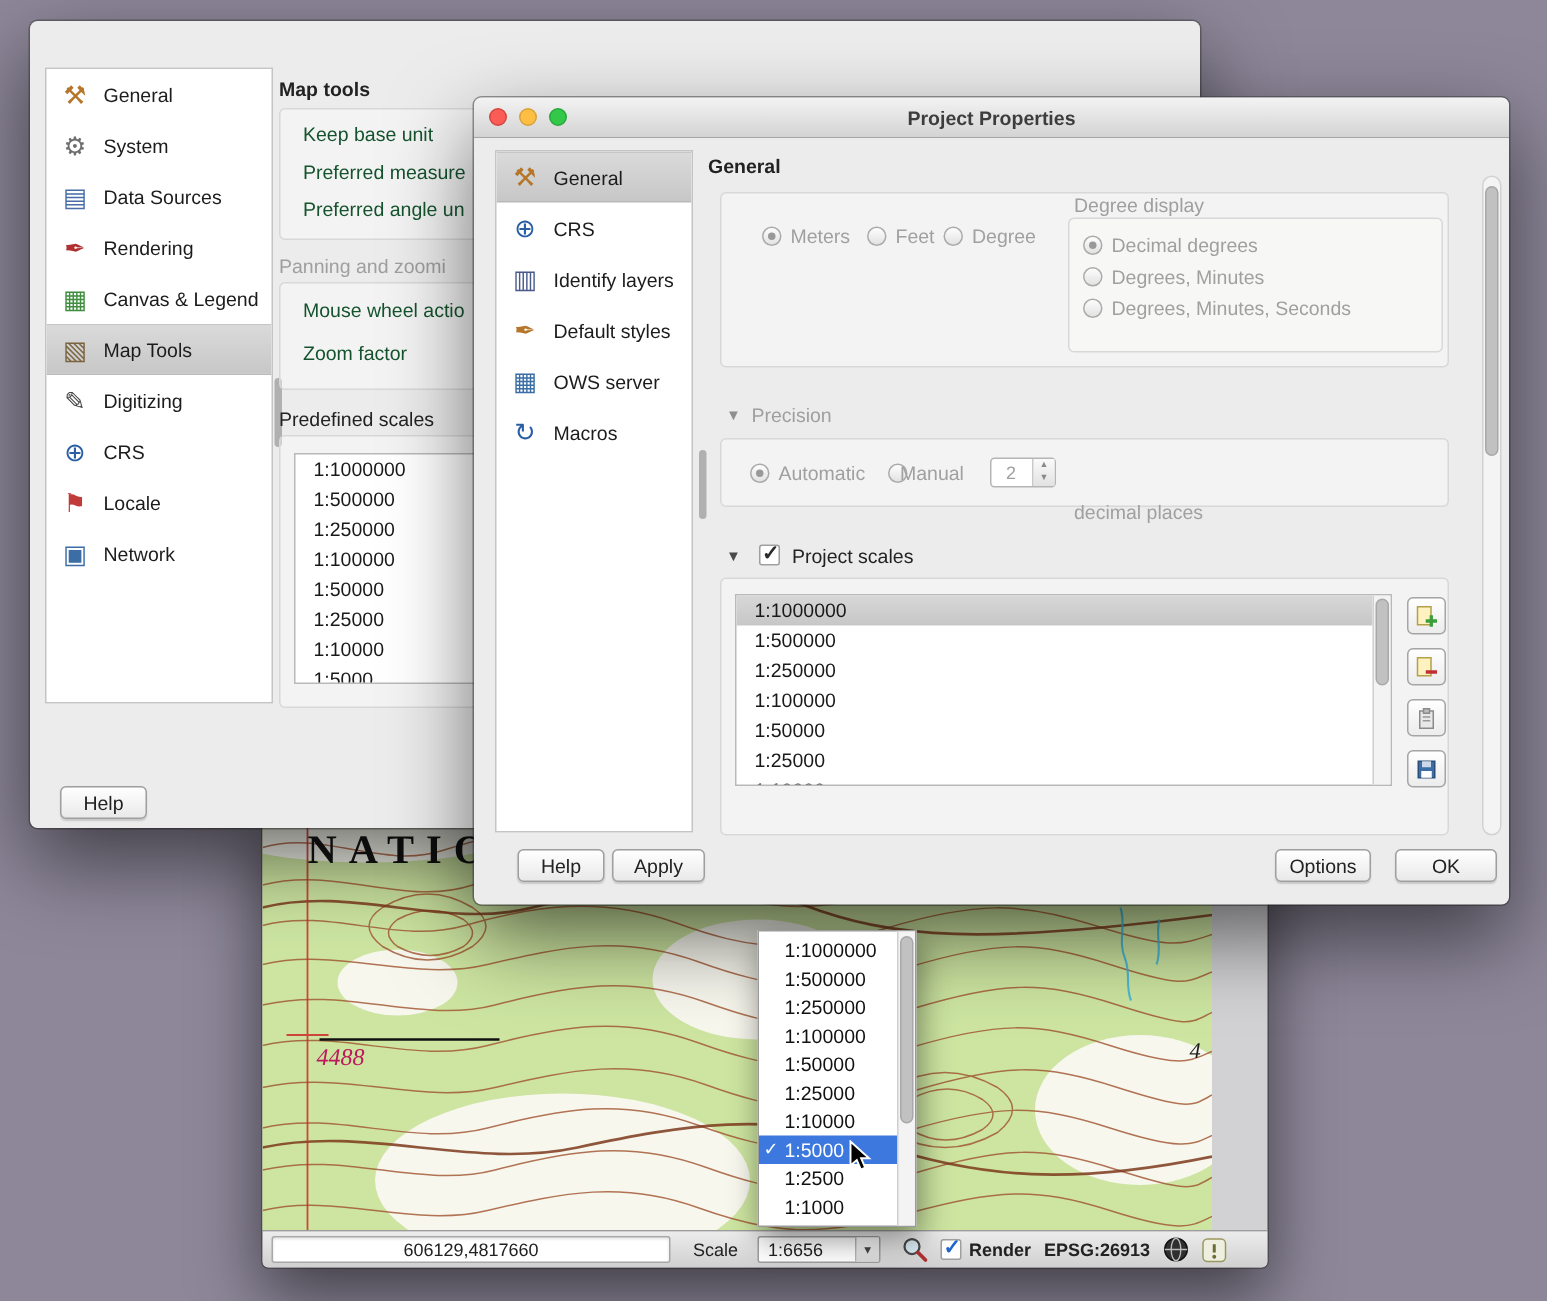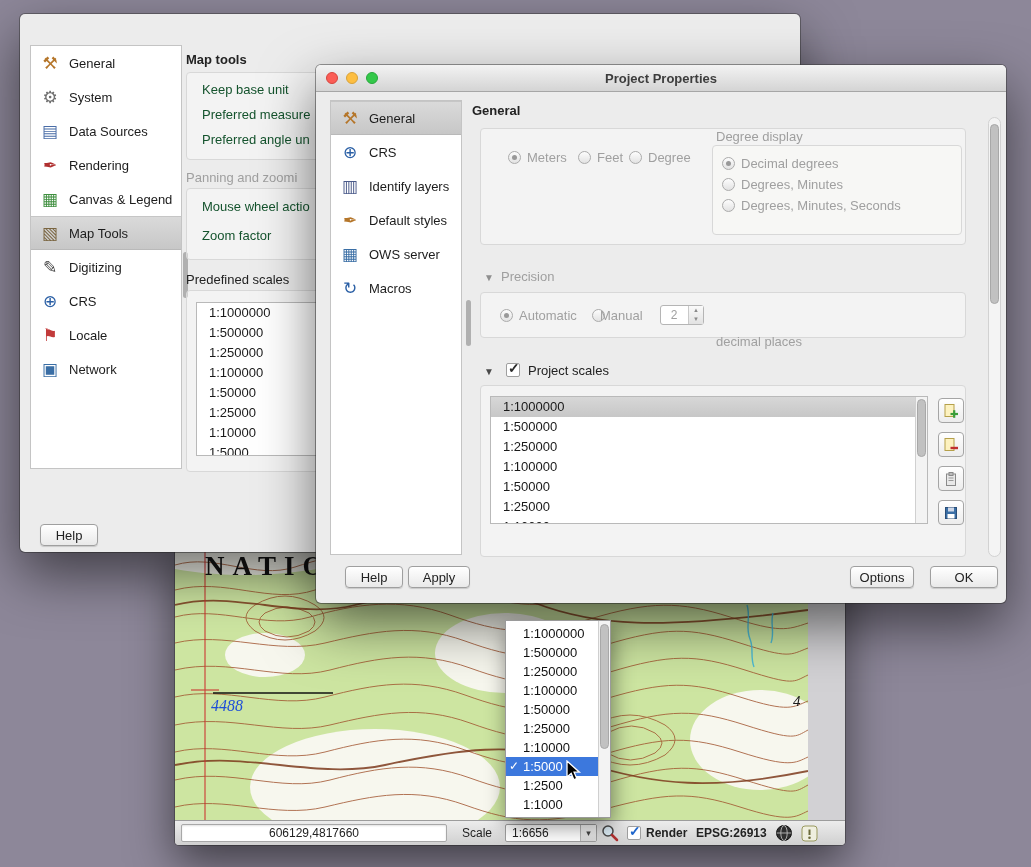--- a/index.html
+++ b/index.html
@@ -93,32 +93,32 @@
 
   
   #map-window { position:absolute; left:175px; top:535px; width:670px; height:310px;
     background:#d2d1d4; border-radius:4px; z-index:1;
     box-shadow:0 18px 45px rgba(0,0,0,.55), 0 0 0 1px rgba(60,60,60,.45); }
   #map-canvas { position:absolute; left:0; top:0; width:633px; height:285px;
     overflow:hidden; background:#cde5a1; }
   .natio { position:absolute; left:30px; top:16px; font-family:"Liberation Serif",serif;
     font-size:27px; font-weight:bold; letter-spacing:8px; color:#141414; }
   .elev { position:absolute; left:36px; top:162px; font-family:"Liberation Serif",serif;
-    font-style:italic; font-size:16px; color:#1d4ed8; }
+    font-style:italic; font-size:16px; color:#be185d; }
   .corner4 { position:absolute; left:618px; top:158px; font-family:"Liberation Serif",serif;
     font-style:italic; font-size:15px; color:#1d1d1d; }
 
   #status-bar { position:absolute; left:0; bottom:0; width:670px; height:25px;
     background:linear-gradient(#ececec,#d0d0d0); border-top:1px solid #9c9c9c;
     border-radius:0 0 4px 4px; font-size:12px; }
   .coord-box { position:absolute; left:6px; top:3px; width:266px; height:18px; background:#fff;
     border:1px solid #a8a8a8; border-radius:2px; text-align:center; line-height:16px; color:#222;
     box-shadow:inset 0 1px 2px rgba(0,0,0,.12); }
   .sb-label { position:absolute; top:5px; color:#222; }
-  .combo { position:absolute; left:330px; top:3px; width:92px; height:18px; background:#fff;
+  .combo { position:absolute; left:330px; top:3px; width:82px; height:18px; background:#fff;
     border:1px solid #9d9d9d; border-radius:2px; }
   .combo .cv { position:absolute; left:6px; top:0; line-height:16px; color:#222; }
   .combo .arrow-seg { position:absolute; right:0; top:0; bottom:0; width:16px;
     border-left:1px solid #b5b5b5; background:linear-gradient(#fdfdfd,#d8d8d8);
     text-align:center; font-size:9px; line-height:16px; color:#444; }
 
   
   #scale-dropdown { position:absolute; left:505px; top:620px; width:106px; height:198px;
     background:#fff; border:1px solid #9a9a9a; z-index:40;
     box-shadow:2px 8px 20px rgba(0,0,0,.45); padding-top:3px; }

